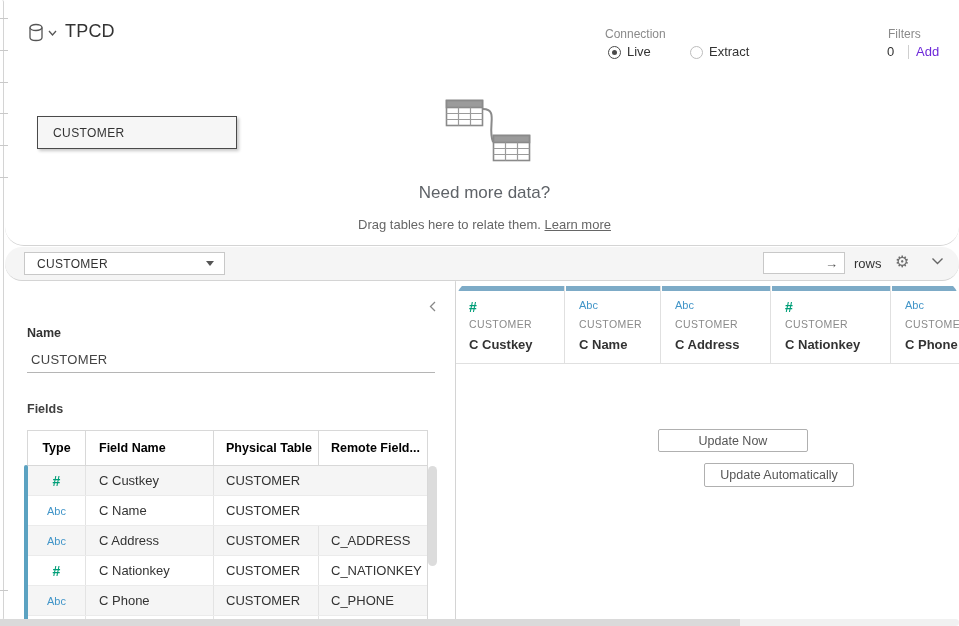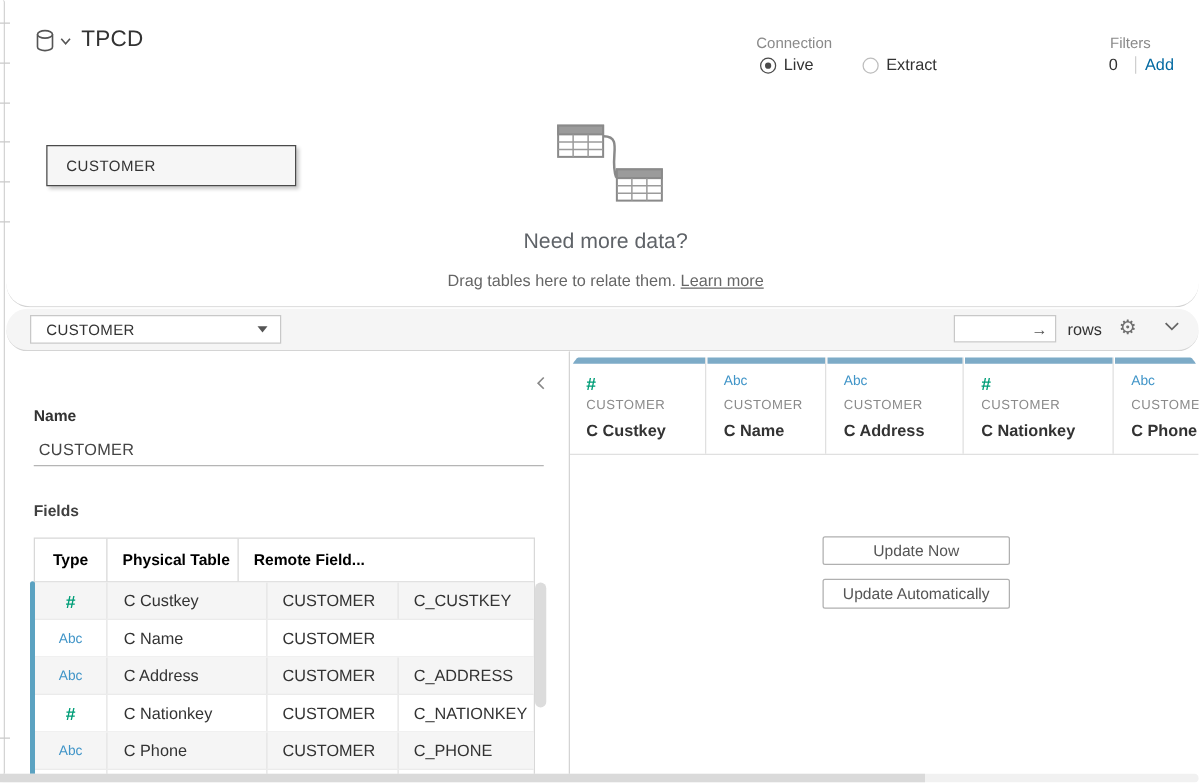--- a/index.html
+++ b/index.html
@@ -20,21 +20,21 @@
   .page-title { position:absolute; left:60px; top:21px; font-size:18px; font-weight:400; color:#333; letter-spacing:0.2px; }
 
   .conn-label, .filters-label { position:absolute; top:27px; font-size:12px; color:#8a8a8a; }
   .radio-row { position:absolute; top:44px; display:flex; align-items:flex-end; gap:6px; cursor:pointer; }
   .radio { width:13px; height:13px; border-radius:50%; border:1px solid #bdbdbd; background:#fff; position:relative; }
   .radio.selected { border:1px solid #4a4a4a; }
   .radio.selected::after { content:""; position:absolute; left:3px; top:3px; width:5px; height:5px; border-radius:50%; background:#4a4a4a; }
   .radio-label { font-size:13px; color:#333; }
   .filters-count { position:absolute; top:44px; font-size:13px; color:#333; }
   .filters-sep { position:absolute; top:45px; width:1px; height:14px; background:#cfcfcf; }
-  .filters-add { position:absolute; top:44px; font-size:13px; color:#0369a1; cursor:pointer; }
+  .filters-add { position:absolute; top:44px; font-size:13px; color:#6d28d9; cursor:pointer; }
 
   .table-node { position:absolute; left:32px; top:116px; width:200px; height:33px; background:#f6f6f6;
     border:1px solid #4a4a4a; box-shadow:2px 2px 3px rgba(0,0,0,0.22); display:flex; align-items:center;
     padding-left:15px; font-size:12px; color:#333; letter-spacing:0.4px; cursor:pointer; }
 
   .empty-graphic { position:absolute; left:438px; top:97px; }
   .empty-title { position:absolute; left:0; top:183px; width:959px; text-align:center; font-size:17px; color:#5f6368; }
   .empty-hint { position:absolute; left:0; top:217px; width:959px; text-align:center; font-size:13px; color:#666; }
   .empty-hint a { color:#666; text-decoration:underline; cursor:pointer; }
 
@@ -84,21 +84,21 @@
   .gbar { height:5px; width:100%; background:#7dabc7; }
   .gtype { margin:8px 0 0 13px; height:15px; }
   .gtype.num { color:#009e78; font-size:14px; font-weight:bold; }
   .gtype.str { color:#4195c8; font-size:11px; }
   .gtable { margin:4px 0 0 13px; font-size:10.5px; color:#8a8a8a; letter-spacing:0.4px; }
   .gname { margin:7px 0 0 13px; font-size:13px; font-weight:bold; color:#333; white-space:nowrap; }
   .ghead-border { position:absolute; left:0; top:82px; width:503px; height:1px; background:#e0e0e0; }
   .upd-btn { position:absolute; left:202px; width:150px; background:#fff; border:1px solid #b0b0b0; border-radius:2px;
     font-family:inherit; font-size:12.5px; font-weight:normal; color:#555; cursor:pointer; }
   .upd-now { top:148px; height:23px; }
-  .upd-auto { top:182px; height:24px; }
+  .upd-auto { top:182px; height:24px;margin-left:46px; }
 
   
   .h-scroll { left:0; top:619px; width:959px; height:7px; background:#f1f1f1; z-index:5; }
   .h-scroll-thumb { position:absolute; left:0; top:0; width:740px; height:7px; background:#dadada; cursor:grab; }
 </style>
 </head>
 <body>
 
 <div class="abs left-rail">
   <div class="rail-tick" style="top:18px"></div>
@@ -188,30 +188,30 @@
     <path d="M6 1 L1.5 5.5 L6 10" fill="none" stroke="#888" stroke-width="1.3"></path>
   </svg>
 
   <div class="name-label">Name</div>
   <div class="name-value">CUSTOMER</div>
   <div class="fields-label">Fields</div>
 
   <div class="ftable">
     <div class="fhead">
       <div class="fhc c-type" style="justify-content:center">Type</div>
+      <div class="fhc c-name">Field Name</div>
       <div class="fhc c-phys">Physical Table</div>
       <div class="fhc c-rem">Remote Field...</div>
     </div>
     <div class="frow even">
       <div class="fc c-type">
           <span class="ticon num">#</span>
         </div>
       <div class="fc c-name">C Custkey</div>
       <div class="fc c-phys">CUSTOMER</div>
-      <div class="fc c-rem">C_CUSTKEY</div>
     </div>
     <div class="frow">
       <div class="fc c-type">
           <span class="ticon str">Abc</span>
         </div>
       <div class="fc c-name">C Name</div>
       <div class="fc c-phys">CUSTOMER</div>
     </div>
     <div class="frow even">
       <div class="fc c-type">

